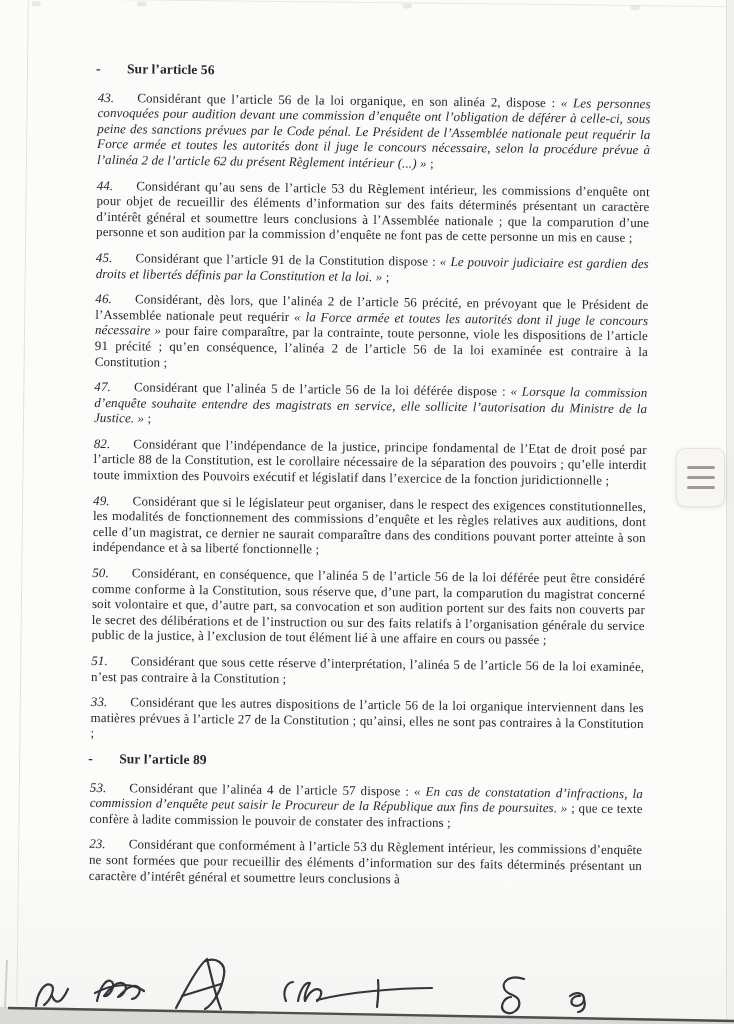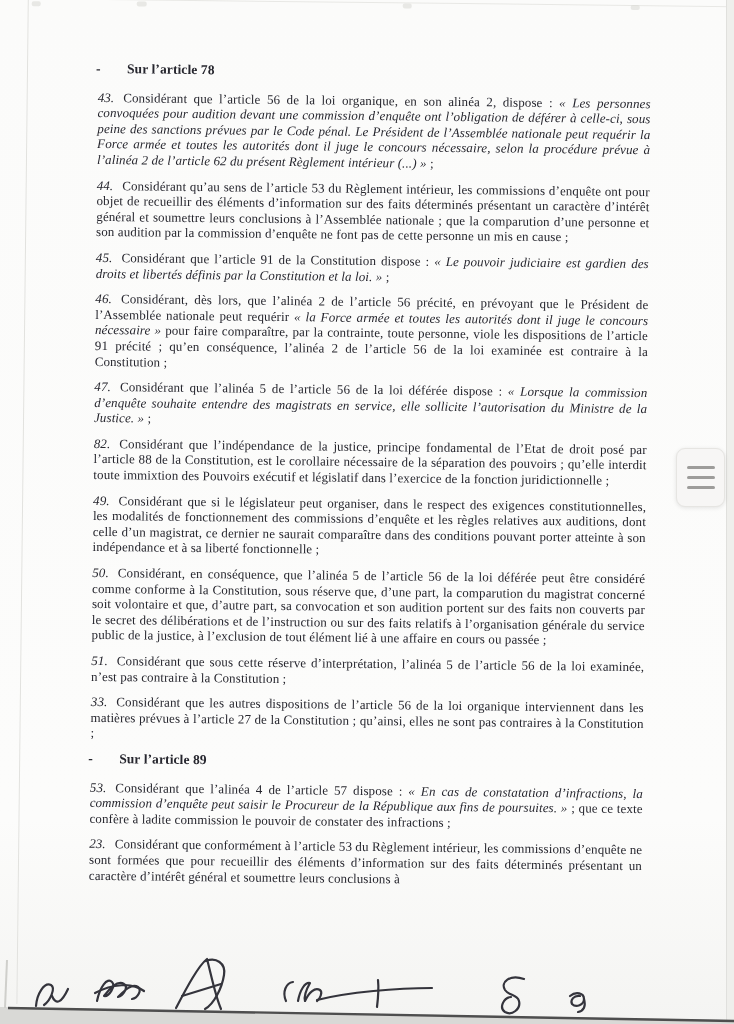--- a/index.html
+++ b/index.html
@@ -16,21 +16,21 @@
     transform-origin:367px 512px;
   }
   .doc {
     position:absolute; left:93px; top:62px; width:553px;
     font-size:13px; line-height:15.6px; text-align:justify;
     letter-spacing:0.1px;
   }
   .heading { display:flex; font-weight:bold; font-size:13.5px; margin:2px 0 13px 0; text-align:left; }
   .heading .dash { width:31px; margin-left:-2px; }
   .para { margin:0 0 10px 0; }
-  .pnum { font-style:italic; margin-right:9px; }
+  .pnum { font-style:italic; margin-right:23px; }
   .q { font-style:italic; }
 
   
   .edge-left {
     position:absolute; left:22px; top:-4px; width:1px; height:1012px;
     background:#e2e2df;
   }
   .edge-top {
     position:absolute; left:24px; top:2px; right:6px; height:1px;
     background:#e8e8e5;
@@ -69,21 +69,21 @@
     <div class="edge-top"></div>
 
     <div class="smudge" style="left:26px; top:5px; width:9px;"></div>
     <div class="smudge" style="left:131px; top:4px; width:10px;"></div>
     <div class="smudge" style="left:397px; top:3px; width:9px;"></div>
     <div class="smudge" style="left:625px; top:2px; width:9px;"></div>
 
     <div class="doc">
         <div class="heading">
           <span class="dash">-</span>
-          <span>Sur l’article 78</span>
+          <span>Sur l’article 56</span>
         </div>
         <p class="para"><span class="pnum">43.</span><span>Considérant que l’article 56 de la loi organique, en son alinéa 2, dispose : </span><span class="q">« Les personnes convoquées pour audition devant une commission d’enquête ont l’obligation de déférer à celle-ci, sous peine des sanctions prévues par le Code pénal. Le Président de l’Assemblée nationale peut requérir la Force armée et toutes les autorités dont il juge le concours nécessaire, selon la procédure prévue à l’alinéa 2 de l’article 62 du présent Règlement intérieur (...) »</span><span> ;</span></p>
         <p class="para"><span class="pnum">44.</span><span>Considérant qu’au sens de l’article 53 du Règlement intérieur, les commissions d’enquête ont pour objet de recueillir des éléments d’information sur des faits déterminés présentant un caractère d’intérêt général et soumettre leurs conclusions à l’Assemblée nationale ; que la comparution d’une personne et son audition par la commission d’enquête ne font pas de cette personne un mis en cause ;</span></p>
         <p class="para"><span class="pnum">45.</span><span>Considérant que l’article 91 de la Constitution dispose : </span><span class="q">« Le pouvoir judiciaire est gardien des droits et libertés définis par la Constitution et la loi. »</span><span> ;</span></p>
         <p class="para"><span class="pnum">46.</span><span>Considérant, dès lors, que l’alinéa 2 de l’article 56 précité, en prévoyant que le Président de l’Assemblée nationale peut requérir </span><span class="q">« la Force armée et toutes les autorités dont il juge le concours nécessaire »</span><span> pour faire comparaître, par la contrainte, toute personne, viole les dispositions de l’article 91 précité ; qu’en conséquence, l’alinéa 2 de l’article 56 de la loi examinée est contraire à la Constitution ;</span></p>
         <p class="para"><span class="pnum">47.</span><span>Considérant que l’alinéa 5 de l’article 56 de la loi déférée dispose : </span><span class="q">« Lorsque la commission d’enquête souhaite entendre des magistrats en service, elle sollicite l’autorisation du Ministre de la Justice. »</span><span> ;</span></p>
         <p class="para"><span class="pnum">82.</span><span>Considérant que l’indépendance de la justice, principe fondamental de l’Etat de droit posé par l’article 88 de la Constitution, est le corollaire nécessaire de la séparation des pouvoirs ; qu’elle interdit toute immixtion des Pouvoirs exécutif et législatif dans l’exercice de la fonction juridictionnelle ;</span></p>
         <p class="para"><span class="pnum">49.</span><span>Considérant que si le législateur peut organiser, dans le respect des exigences constitutionnelles, les modalités de fonctionnement des commissions d’enquête et les règles relatives aux auditions, dont celle d’un magistrat, ce dernier ne saurait comparaître dans des conditions pouvant porter atteinte à son indépendance et à sa liberté fonctionnelle ;</span></p>
         <p class="para"><span class="pnum">50.</span><span>Considérant, en conséquence, que l’alinéa 5 de l’article 56 de la loi déférée peut être considéré comme conforme à la Constitution, sous réserve que, d’une part, la comparution du magistrat concerné soit volontaire et que, d’autre part, sa convocation et son audition portent sur des faits non couverts par le secret des délibérations et de l’instruction ou sur des faits relatifs à l’organisation générale du service public de la justice, à l’exclusion de tout élément lié à une affaire en cours ou passée ;</span></p>
         <p class="para"><span class="pnum">51.</span><span>Considérant que sous cette réserve d’interprétation, l’alinéa 5 de l’article 56 de la loi examinée, n’est pas contraire à la Constitution ;</span></p>

